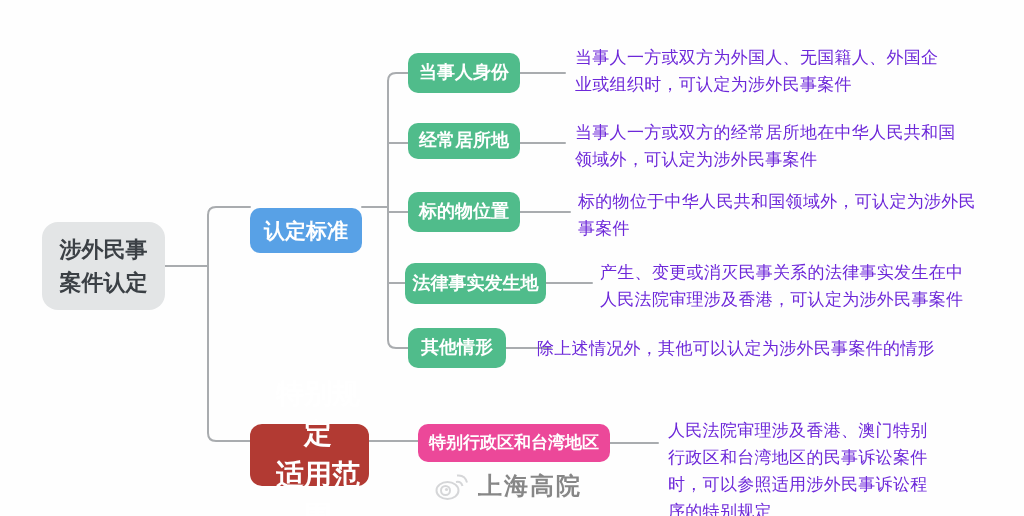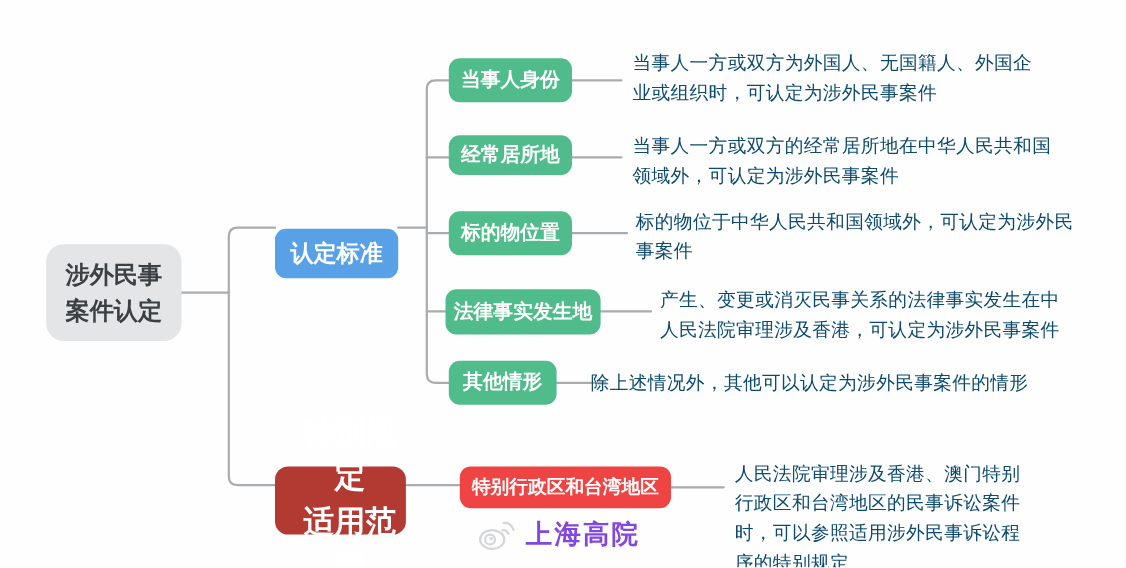--- a/index.html
+++ b/index.html
@@ -21,34 +21,34 @@
   .node-b1{left:250px;top:184px;width:112px;height:45px;background:#58a1e6;font-size:21px;margin-top:24px;}
   .node-g1{left:408px;top:53px;width:112px;height:40px;background:#50bc8b;font-size:18px;}
   .node-g2{left:408px;top:123px;width:112px;height:36px;background:#50bc8b;font-size:18px;}
   .node-g3{left:408px;top:192px;width:112px;height:40px;background:#50bc8b;font-size:18px;}
   .node-g4{left:405px;top:263px;width:141px;height:41px;background:#50bc8b;font-size:18px;}
   .node-g5{left:408px;top:328px;width:98px;height:40px;background:#50bc8b;font-size:18px;}
   .node-b2{
     left:250px;top:424px;width:119px;height:62px;background:#b23a33;
     font-size:28px;border-radius:12px;line-height:1.45;padding-left:17px;
   }
-  .node-p1{left:418px;top:424px;width:192px;height:38px;background:#ef4444;font-size:17px;text-align:center;}
+  .node-p1{left:418px;top:424px;width:192px;height:38px;background:#ec4899;font-size:17px;text-align:center;}
   .annotation{
-    position:absolute;color:#0c4a6e;font-size:17px;line-height:1.58;
+    position:absolute;color:#6d28d9;font-size:17px;line-height:1.58;
     white-space:pre-line;letter-spacing:0.3px;
   }
   .anno-t1{left:575px;top:45px;}
   .anno-t2{left:575px;top:120px;}
   .anno-t3{left:578px;top:189px;}
   .anno-t4{left:600px;top:260px;}
   .anno-t5{left:537px;top:336px;}
   .anno-t6{left:668px;top:393px;margin-top:25px;}
   .watermark{
     position:absolute;left:434px;top:470px;display:flex;align-items:center;gap:8px;
-    color:#6d28d9;opacity:0.85;
+    color:#737373;opacity:0.85;
   }
   .watermark .wm-text{font-size:24px;font-weight:bold;letter-spacing:2px;}
   .wm-icon{width:36px;height:32px;}
   .wm-icon path,.wm-icon ellipse,.wm-icon circle{stroke:#cfd0d2;fill:none;stroke-width:2;}
   .wm-icon .dot{fill:#cfd0d2;stroke:none;}
 </style>
 </head>
 <body>
 
 <div class="canvas">

